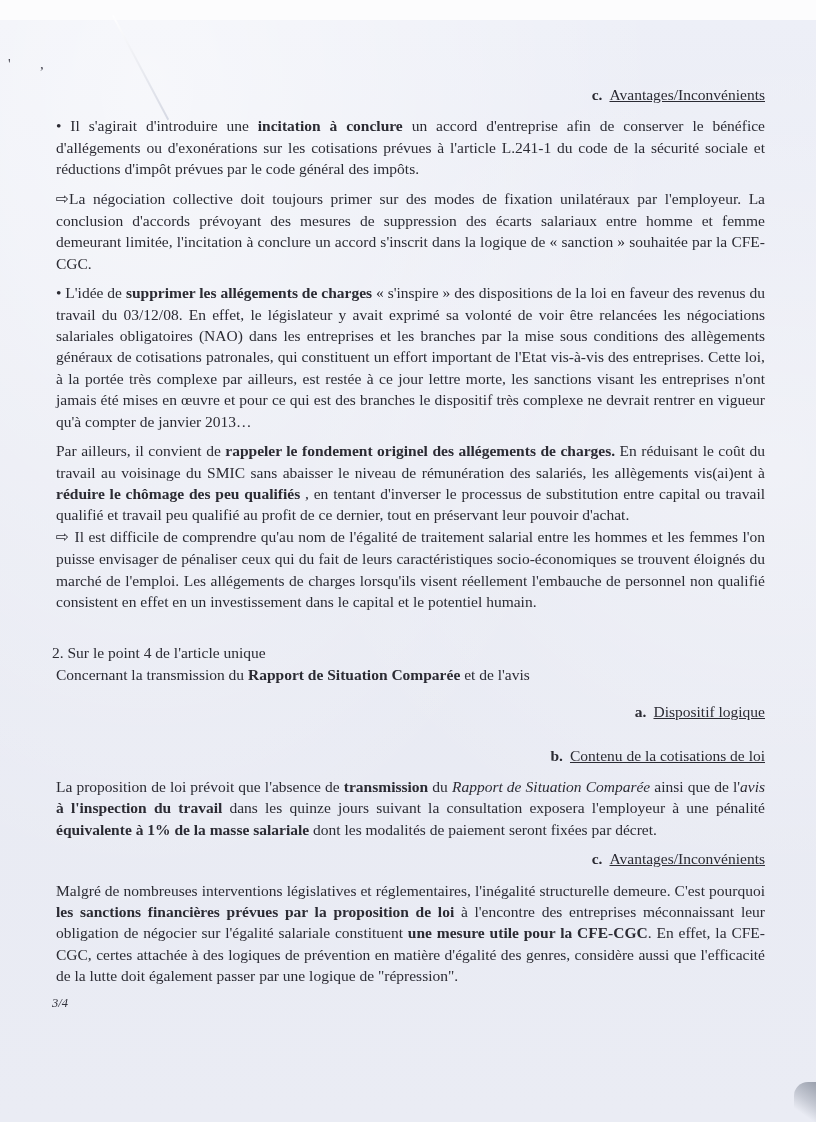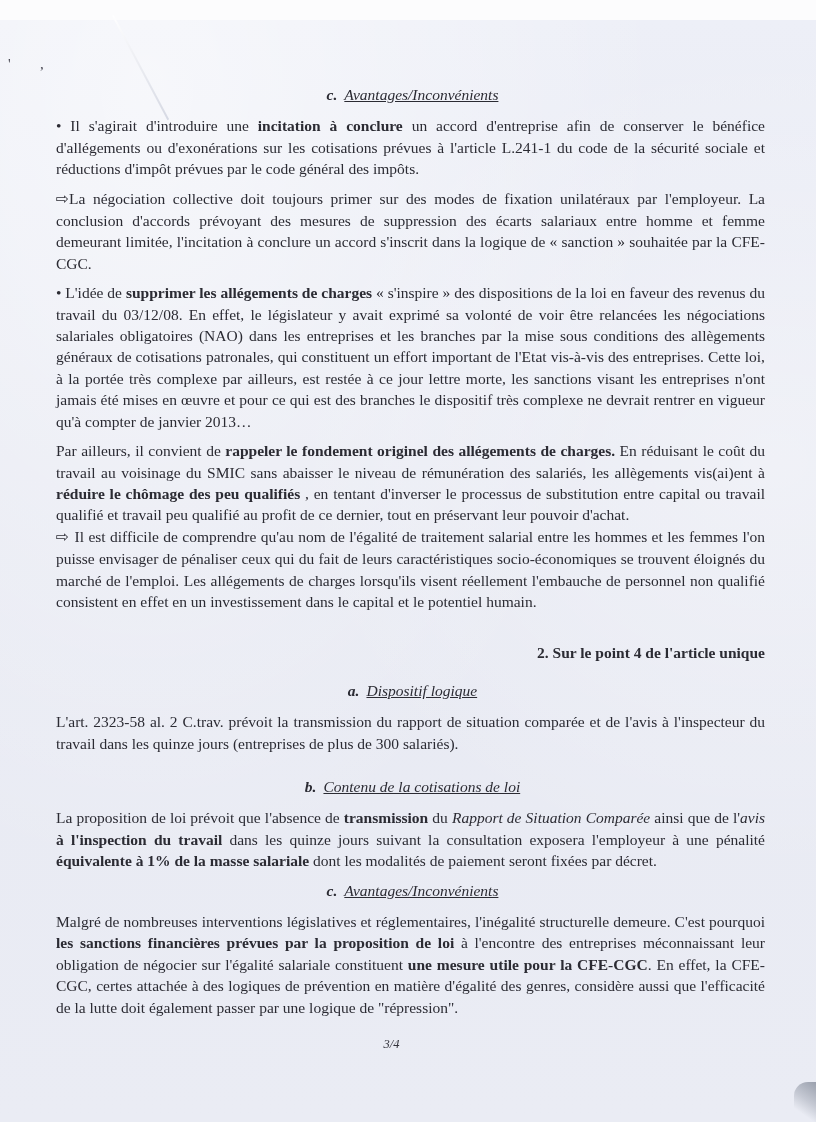--- a/index.html
+++ b/index.html
@@ -57,34 +57,34 @@
   .doc {
     position: absolute;
     left: 52px; top: 64px;
     width: 713px;
     font-size: 15.5px;
     line-height: 21.4px;
     color: #2b2b33;
   }
   .para { margin: 0 0 8px 4px; text-align: justify; }
   .tight { margin-bottom: 0; }
-  .heading { margin: 0 0 10px 8px; text-align: center; font-style: italic; }
+  .heading { margin: 0 0 10px 8px; text-align: right; }
   .hp { font-weight: bold; margin-right: 7px; }
   .hl { text-decoration: underline; }
-  .sec-title { font-weight: bold; margin: 0; text-align: right; }
+  .sec-title { font-weight: normal; margin: 0; text-align: left; }
   .mt30 { margin-top: 30px; }
   .mt16 { margin-top: 16px; }
   .mt22 { margin-top: 22px; }
   .mt8  { margin-top: 8px; }
   .b { font-weight: bold; }
   .i { font-style: italic; }
   .arrow { font-family: "DejaVu Sans", sans-serif; }
   .page-num {
-    margin-top: 16px;
-    text-align: center;
+    margin-top: 6px;
+    text-align: left;
     padding-right: 34px;
     font-style: italic;
     font-size: 12.5px;
     color: #33333c;
   }
 </style>
 </head>
 <body>
 
 <div class="scan-root">
@@ -104,24 +104,24 @@
       <p class="para"><span class="arrow">⇨</span><span>La négociation collective doit toujours primer sur des modes de fixation unilatéraux par l'employeur. La conclusion d'accords prévoyant des mesures de suppression des écarts salariaux entre homme et femme demeurant limitée, l'incitation à conclure un accord s'inscrit dans la logique de « sanction » souhaitée par la CFE-CGC.</span></p>
 
       <p class="para"><span>• L'idée de </span><span class="b">supprimer les allégements de charges</span><span> « s'inspire » des dispositions de la loi en faveur des revenus du travail du 03/12/08. En effet, le législateur y avait exprimé sa volonté de voir être relancées les négociations salariales obligatoires (NAO) dans les entreprises et les branches par la mise sous conditions des allègements généraux de cotisations patronales, qui constituent un effort important de l'Etat vis-à-vis des entreprises. Cette loi, à la portée très complexe par ailleurs, est restée à ce jour lettre morte, les sanctions visant les entreprises n'ont jamais été mises en œuvre et pour ce qui est des branches le dispositif très complexe ne devrait rentrer en vigueur qu'à compter de janvier 2013…</span></p>
 
       <p class="para tight"><span>Par ailleurs, il convient de </span><span class="b">rappeler le fondement originel des allégements de charges.</span><span> En réduisant le coût du travail au voisinage du SMIC sans abaisser le niveau de rémunération des salariés, les allègements vis(ai)ent à </span><span class="b">réduire le chômage des peu qualifiés</span><span> , en tentant d'inverser le processus de substitution entre capital ou travail qualifié et travail peu qualifié au profit de ce dernier, tout en préservant leur pouvoir d'achat.</span></p>
 
       <p class="para tight"><span class="arrow">⇨ </span><span>Il est difficile de comprendre qu'au nom de l'égalité de traitement salarial entre les hommes et les femmes l'on puisse envisager de pénaliser ceux qui du fait de leurs caractéristiques socio-économiques se trouvent éloignés du marché de l'emploi. Les allégements de charges lorsqu'ils visent réellement l'embauche de personnel non qualifié consistent en effet en un investissement dans le capital et le potentiel humain.</span></p>
 
       <p class="sec-title mt30">2. Sur le point 4 de l'article unique</p>
 
+      <p class="para tight"><span>Concernant la transmission du </span><span class="b">Rapport de Situation Comparée</span><span> et de l'avis</span></p>
 
       <p class="heading mt16"><span class="hp">a.</span><span class="hl">Dispositif logique</span></p>
 
-      <p class="para tight"><span>L'art. 2323-58 al. 2 C.trav. prévoit la transmission du rapport de situation comparée et de l'avis à l'inspecteur du travail dans les quinze jours (entreprises de plus de 300 salariés).</span></p>
 
       <p class="heading mt22"><span class="hp">b.</span><span class="hl">Contenu de la cotisations de loi</span></p>
 
       <p class="para tight"><span>La proposition de loi prévoit que l'absence de </span><span class="b">transmission</span><span> du </span><span class="i">Rapport de Situation Comparée</span><span> ainsi que de l'</span><span class="i">avis</span><span> </span><span class="b">à l'inspection du travail</span><span> dans les quinze jours suivant la consultation exposera l'employeur à une pénalité </span><span class="b">équivalente à 1% de la masse salariale</span><span> dont les modalités de paiement seront fixées par décret.</span></p>
 
       <p class="heading mt8"><span class="hp">c.</span><span class="hl">Avantages/Inconvénients</span></p>
 
       <p class="para tight"><span>Malgré de nombreuses interventions législatives et réglementaires, l'inégalité structurelle demeure. C'est pourquoi </span><span class="b">les sanctions financières prévues par la proposition de loi</span><span> à l'encontre des entreprises méconnaissant leur obligation de négocier sur l'égalité salariale constituent </span><span class="b">une mesure utile pour la CFE-CGC</span><span>. En effet, la CFE-CGC, certes attachée à des logiques de prévention en matière d'égalité des genres, considère aussi que l'efficacité de la lutte doit également passer par une logique de "répression".</span></p>
 
       <div class="page-num">3/4</div>

